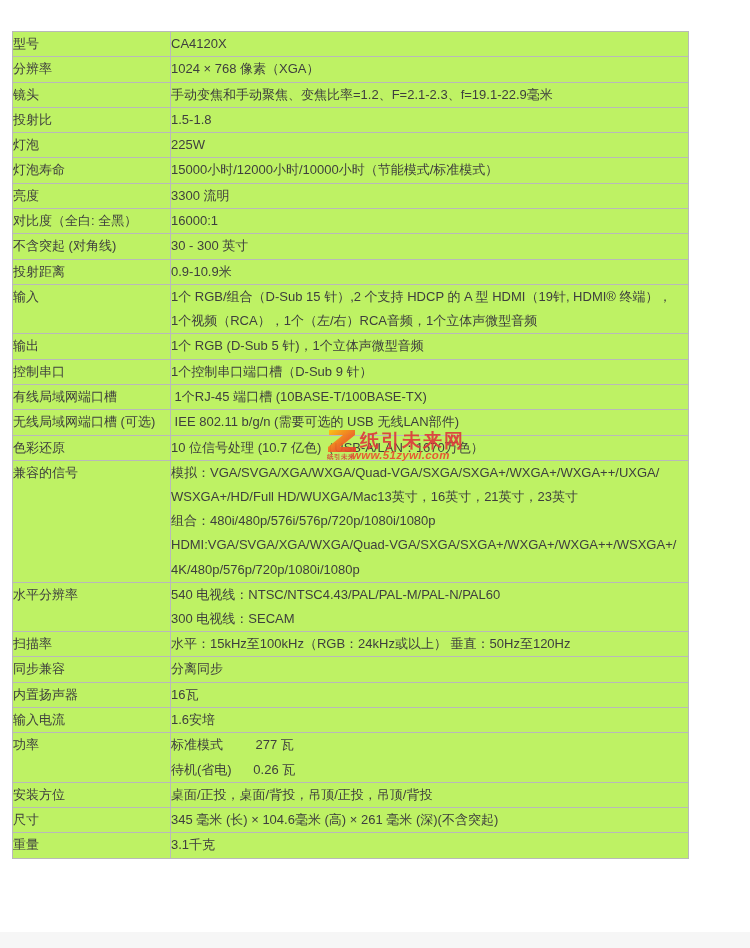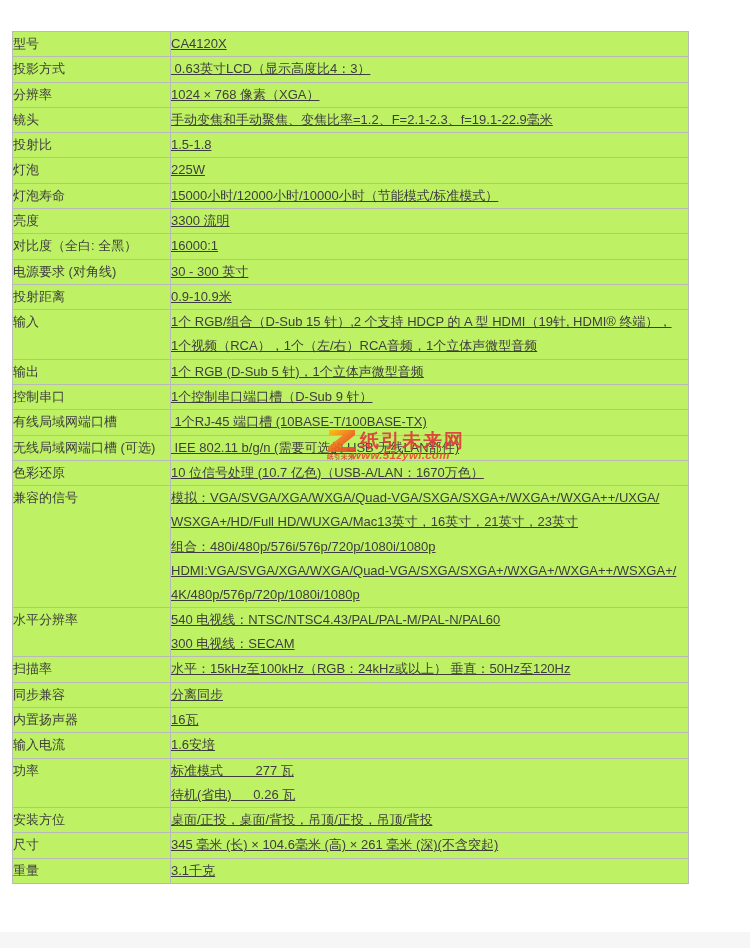--- a/index.html
+++ b/index.html
@@ -33,21 +33,20 @@
     padding: 0;
     font-size: 13px;
     color: #3e3e3e;
   }
   td.c1 {
     width: 157px;
     padding-left: 9px;
   }
   td.c2 {
     padding-left: 15px;
-    text-decoration: underline;
   }
   .line, td.c1 {
     height: 24.2px;
     line-height: 24.3px;
     white-space: pre;
     overflow: hidden;
   }
   td.c1 {
     white-space: pre;
   }
@@ -114,26 +113,20 @@
 <div class="table-wrap">
   <table class="spec">
     <tbody>
         <tr>
           <td class="c1">型号</td>
           <td class="c2">
             <div class="line">CA4120X</div>
           </td>
         </tr>
         <tr>
-          <td class="c1">投影方式</td>
-          <td class="c2">
-            <div class="line"> 0.63英寸LCD（显示高度比4：3）</div>
-          </td>
-        </tr>
-        <tr>
           <td class="c1">分辨率</td>
           <td class="c2">
             <div class="line">1024 × 768 像素（XGA）</div>
           </td>
         </tr>
         <tr>
           <td class="c1">镜头</td>
           <td class="c2">
             <div class="line">手动变焦和手动聚焦、变焦比率=1.2、F=2.1-2.3、f=19.1-22.9毫米</div>
           </td>
@@ -162,21 +155,21 @@
             <div class="line">3300 流明</div>
           </td>
         </tr>
         <tr>
           <td class="c1">对比度（全白: 全黑）</td>
           <td class="c2">
             <div class="line">16000:1</div>
           </td>
         </tr>
         <tr>
-          <td class="c1">电源要求 (对角线)</td>
+          <td class="c1">不含突起 (对角线)</td>
           <td class="c2">
             <div class="line">30 - 300 英寸</div>
           </td>
         </tr>
         <tr>
           <td class="c1">投射距离</td>
           <td class="c2">
             <div class="line">0.9-10.9米</div>
           </td>
         </tr>

